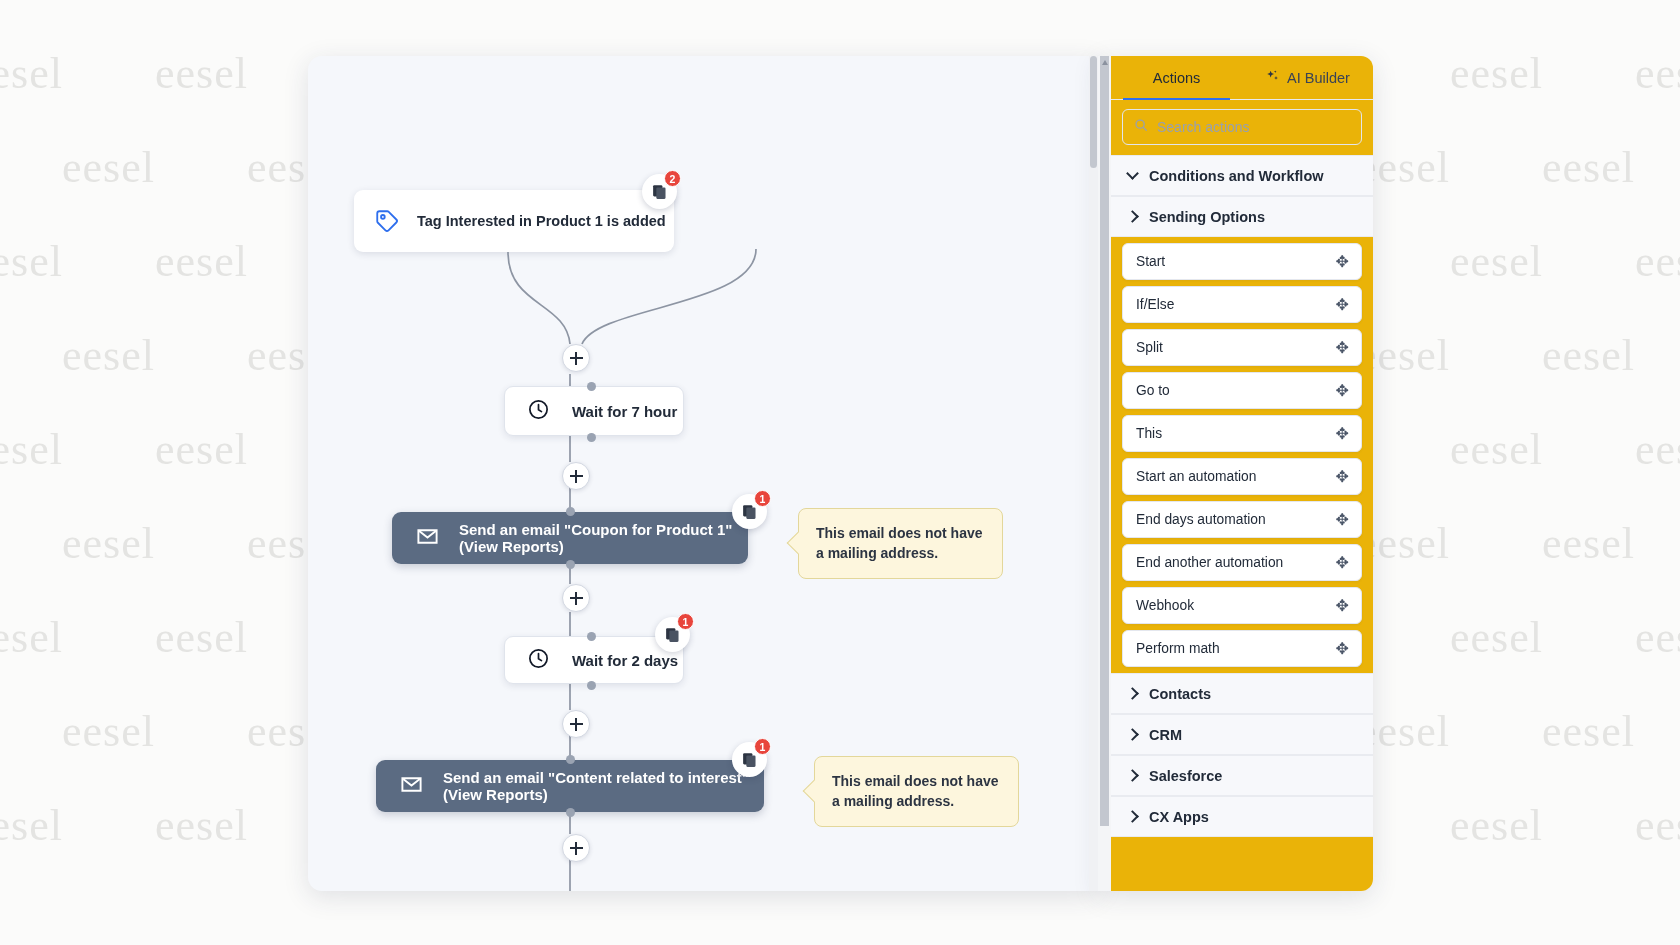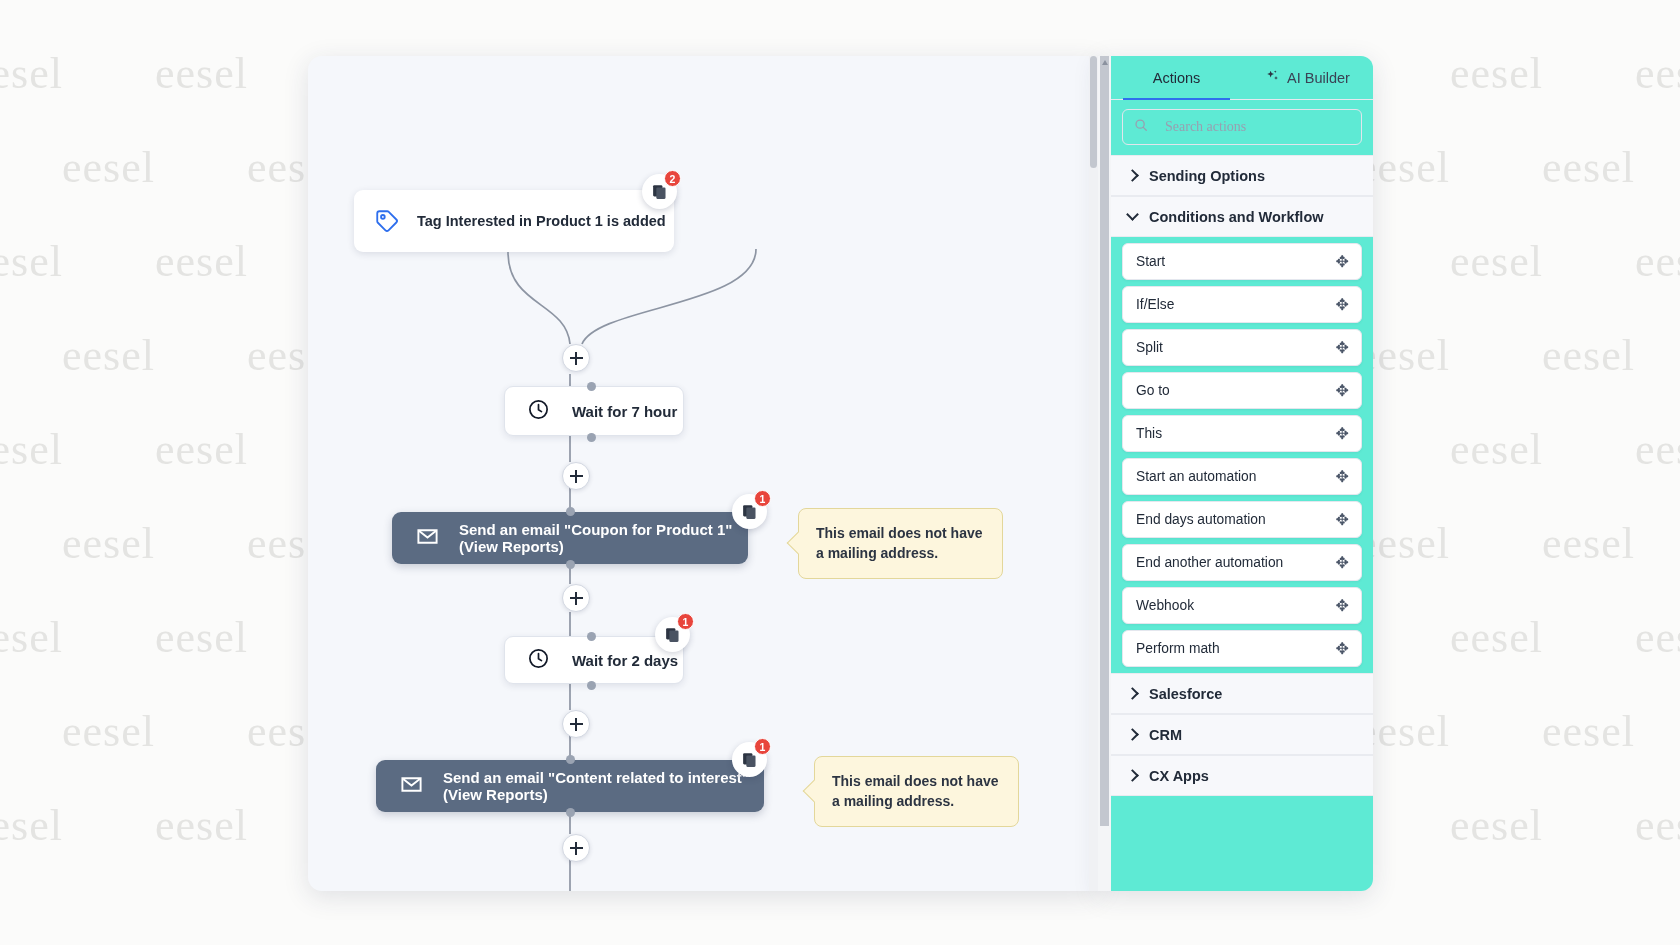--- a/index.html
+++ b/index.html
@@ -196,21 +196,21 @@
     width: 7px; height: 112px;
     background: #c3c7cf;
     border-radius: 4px;
   }
 
   
   #actions-panel {
     position: absolute;
     left: 790px; top: 0;
     width: 275px; height: 835px;
-    background: #5eead4;
+    background: #eab308;
     border-radius: 0 12px 12px 0;
     box-shadow: 0 6px 26px rgba(40,50,80,.13);
     overflow: hidden;
   }
 
   #panel-tabs {
     display: flex;
     height: 44px;
     border-bottom: 1px solid #e7e9ef;
   }
@@ -237,25 +237,24 @@
     height: 36px;
     border: 1px solid #e2e5ec;
     border-radius: 6px;
     display: flex; align-items: center;
     gap: 9px;
     padding: 0 11px;
   }
   #search-input {
     border: 0; outline: 0;
     font-size: 14px;
-    font-family: Liberation Serif, serif;
+    font-family: Liberation Sans, sans-serif;
     color: #3a4355;
     background: transparent;
     width: 100%;
-    margin-left: 8px;
   }
   #search-input::placeholder { color: #97a0b0; }
 
   .section-header {
     height: 41px;
     display: flex; align-items: center;
     gap: 12px;
     padding-left: 17px;
     font-size: 14.5px; font-weight: bold;
     color: #222b39;
@@ -573,27 +572,27 @@
             <svg width="14" height="14" viewBox="0 0 24 24" fill="none" stroke="#97a0b0" stroke-width="2.2">
               <circle cx="10.5" cy="10.5" r="7"></circle>
               <path d="M16 16l5 5" stroke-linecap="round"></path>
             </svg>
           </span>
           <input id="search-input" type="text" placeholder="Search actions" style="">
         </div>
       </div>
 
       <div class="section-header">
+        <span class="chev down"></span>
+        <span>Conditions and Workflow</span>
+      </div>
+
+      <div class="section-header">
         <span class="chev right"></span>
         <span>Sending Options</span>
-      </div>
-
-      <div class="section-header">
-        <span class="chev down"></span>
-        <span>Conditions and Workflow</span>
       </div>
 
       <div id="action-list">
         <div class="action-item">
           <span>Start</span>
           <span class="drag-handle">✥</span>
         </div>
         <div class="action-item">
           <span>If/Else</span>
           <span class="drag-handle">✥</span>
@@ -628,26 +627,30 @@
         </div>
         <div class="action-item">
           <span>Perform math</span>
           <span class="drag-handle">✥</span>
         </div>
       </div>
 
       <div class="cat-list">
         <div class="section-header">
           <span class="chev right"></span>
-          <span>Salesforce</span>
+          <span>Contacts</span>
         </div>
         <div class="section-header">
           <span class="chev right"></span>
           <span>CRM</span>
         </div>
         <div class="section-header">
           <span class="chev right"></span>
+          <span>Salesforce</span>
+        </div>
+        <div class="section-header">
+          <span class="chev right"></span>
           <span>CX Apps</span>
         </div>
       </div>
     </div>
   </div>
 </div>
 
 </body></html>

